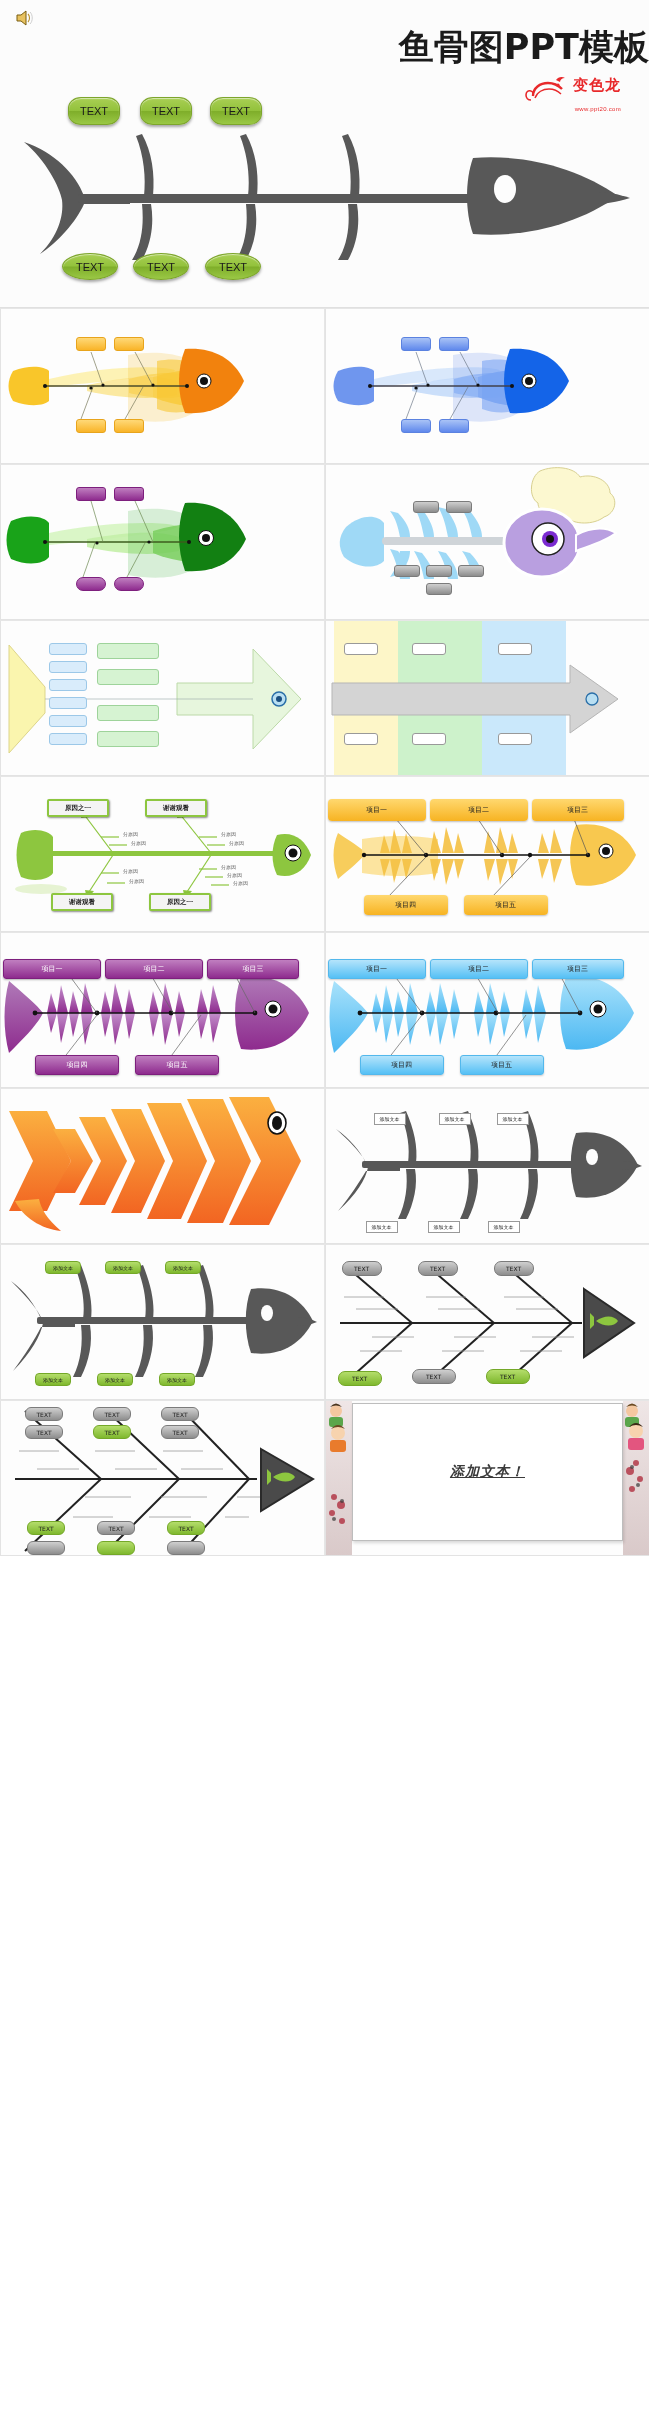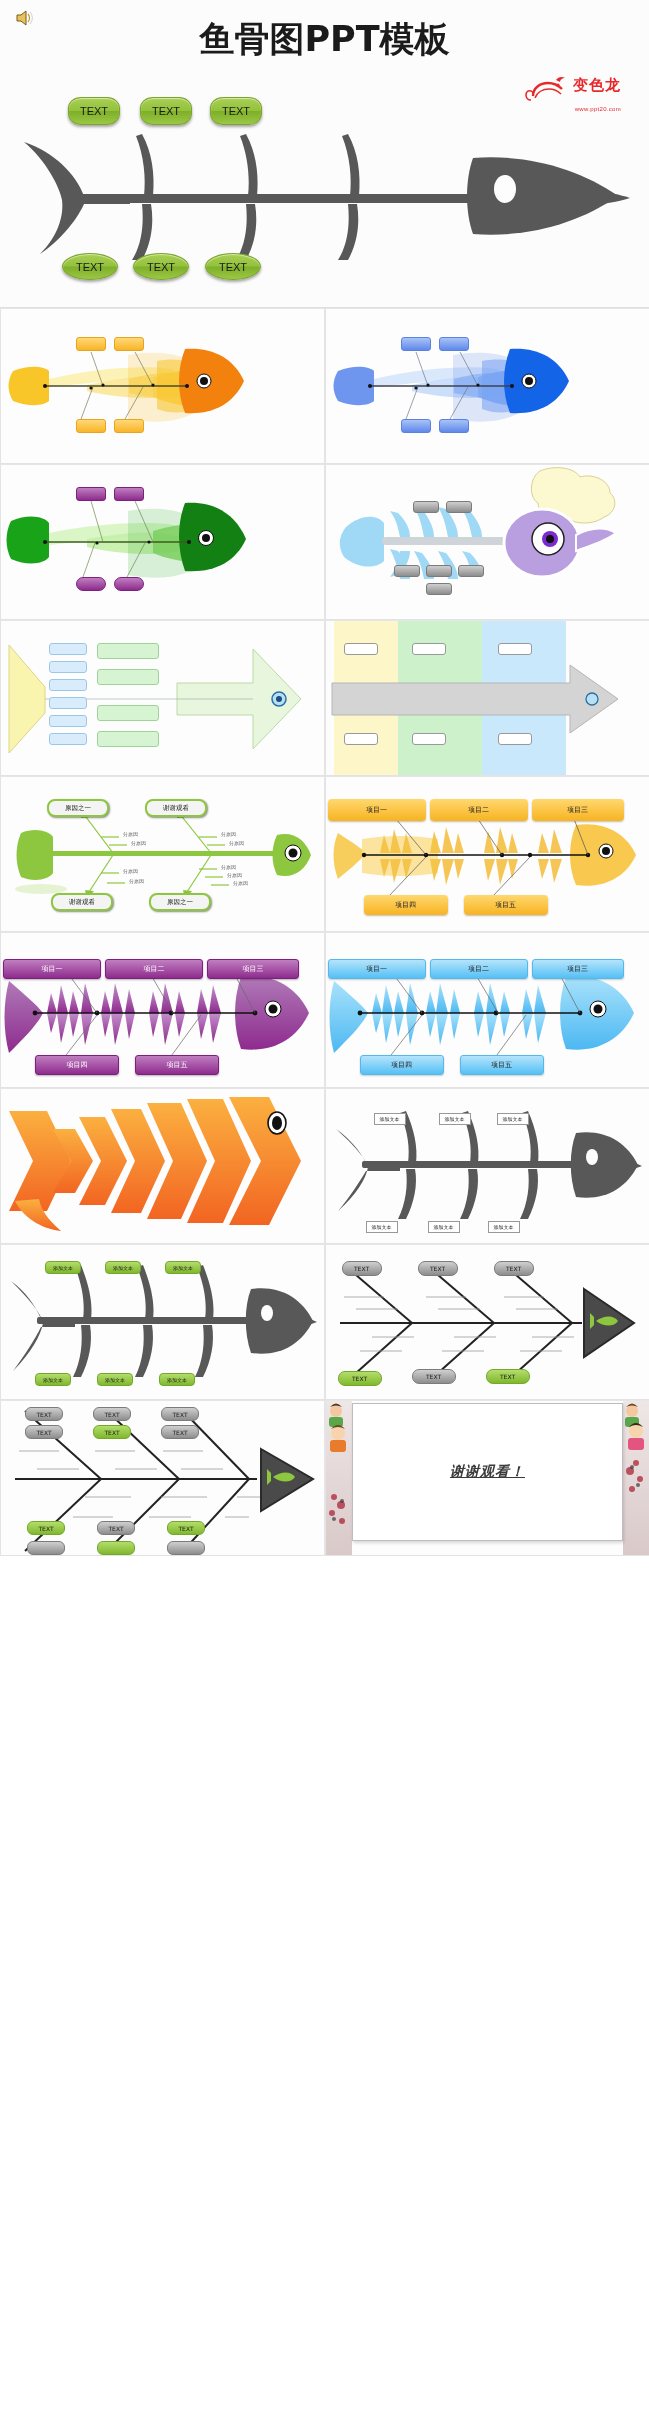--- a/index.html
+++ b/index.html
@@ -15,21 +15,21 @@
   
   .slide { position:relative; background:#fdfdfd; overflow:hidden; border:1px solid #e3e3e3; }
   .hero  { width:649px; height:308px; border:none; border-bottom:1px solid #e0e0e0; background:#fcfcfc; }
   .row   { display:flex; width:649px; }
   .half  { width:324.5px; height:156px; border-top:1px solid #e6e6e6; border-right:1px solid #e6e6e6; background:#fdfdfd; }
   .half:last-child { border-right:none; }
 
   
   .spk { position:absolute; left:14px; top:8px; width:22px; height:20px; }
   .hero-title {
-    position:absolute; top:16px; left:0; width:649px; text-align:center;
+    position:absolute; top:24px; left:0; width:649px; text-align:right;
     font-size:35px; font-weight:700; color:#1b1b1b; letter-spacing:0px;
     font-family:"DejaVu Sans","Liberation Sans",sans-serif;
   }
   .logo { position:absolute; right:28px; top:72px; width:96px; height:38px; }
   .logo .logo-txt { position:absolute; right:0; top:4px; color:#e8292b; font-size:15px; font-weight:700; letter-spacing:1px;}
   .logo .logo-url { position:absolute; right:0; bottom:-2px; color:#e8292b; font-size:6px; letter-spacing:.3px;}
   .logo .chame { position:absolute; left:0; top:2px; }
 
   .tbtn {
     position:absolute; width:52px; height:28px; border-radius:13px/11px;
@@ -52,21 +52,21 @@
   .chip { border-radius:3px; }
   .chip-yellow { background:linear-gradient(180deg,#ffd978,#f9b428); border:1px solid #e8a41c; }
   .chip-blue   { background:linear-gradient(180deg,#a9c3f6,#5f88ec); border:1px solid #5b82e0; }
   .chip-purple { background:linear-gradient(180deg,#c07fc0,#8e2b8e); border:1px solid #7d1f7d; }
   .chip-cyan   { background:linear-gradient(180deg,#b5e4fb,#55c0f5); border:1px solid #53b8ec; }
   .chip-gray   { background:linear-gradient(180deg,#cfcfcf,#8d8d8d); border:1px solid #7b7b7b; color:#1b1b1b;}
   .chip-green  { background:linear-gradient(180deg,#b4dd6b,#7fb82e); border:1px solid #74a828; color:#1b1b1b;}
   .chip-white  { background:#fff; border:1px solid #999; }
   .chip-lblue  { background:#d9ecfb; border:1px solid #9cc8e8; }
   .chip-lgreen { background:#d6f3d2; border:1px solid #9ed39a; }
-  .chip-greenframe{ background:#f4f4f4; border:2px solid #8dc63f; border-radius:8px; box-shadow:1px 1px 2px rgba(0,0,0,.45); }
+  .chip-greenframe{ background:#f4f4f4; border:2px solid #8dc63f; border-radius:2px; box-shadow:1px 1px 2px rgba(0,0,0,.45);font-weight:bold; }
   .chip-orange { background:linear-gradient(180deg,#ffd86f,#f7b322); border-radius:4px; }
 
   svg { display:block; overflow:visible; }
   .cap { position:absolute; font-size:5px; color:#555; }
 </style>
 </head>
 <body>
 
 <div class="page">
 
@@ -733,17 +733,17 @@
             <circle cx="306" cy="88" r="3"></circle>
         </g>
         <g fill="#3a3a3a" opacity=".7">
           <circle cx="16" cy="100" r="2"></circle>
             <circle cx="8" cy="118" r="2"></circle>
             <circle cx="306" cy="66" r="2"></circle>
             <circle cx="312" cy="84" r="2"></circle>
         </g>
       </svg>
       <div style="position:absolute;left:26px;top:2px;right:26px;bottom:14px;background:#fff;border:1px solid #bdbdbd;box-shadow:1px 2px 3px rgba(0,0,0,.15);"></div>
-      <div style="position:absolute;left:0;top:62px;width:324px;text-align:center;font-size:14px;font-weight:700;font-style:italic;color:#3a3a3a;text-decoration:underline;letter-spacing:1px;font-family:'DejaVu Serif','Liberation Serif',serif;">谢谢观看！</div>
+      <div style="position:absolute;left:0;top:62px;width:324px;text-align:center;font-size:14px;font-weight:700;font-style:italic;color:#3a3a3a;text-decoration:underline;letter-spacing:1px;font-family:'DejaVu Serif','Liberation Serif',serif;">添加文本！</div>
     </div>
   </div>
 
 </div>
 
 </body></html>

